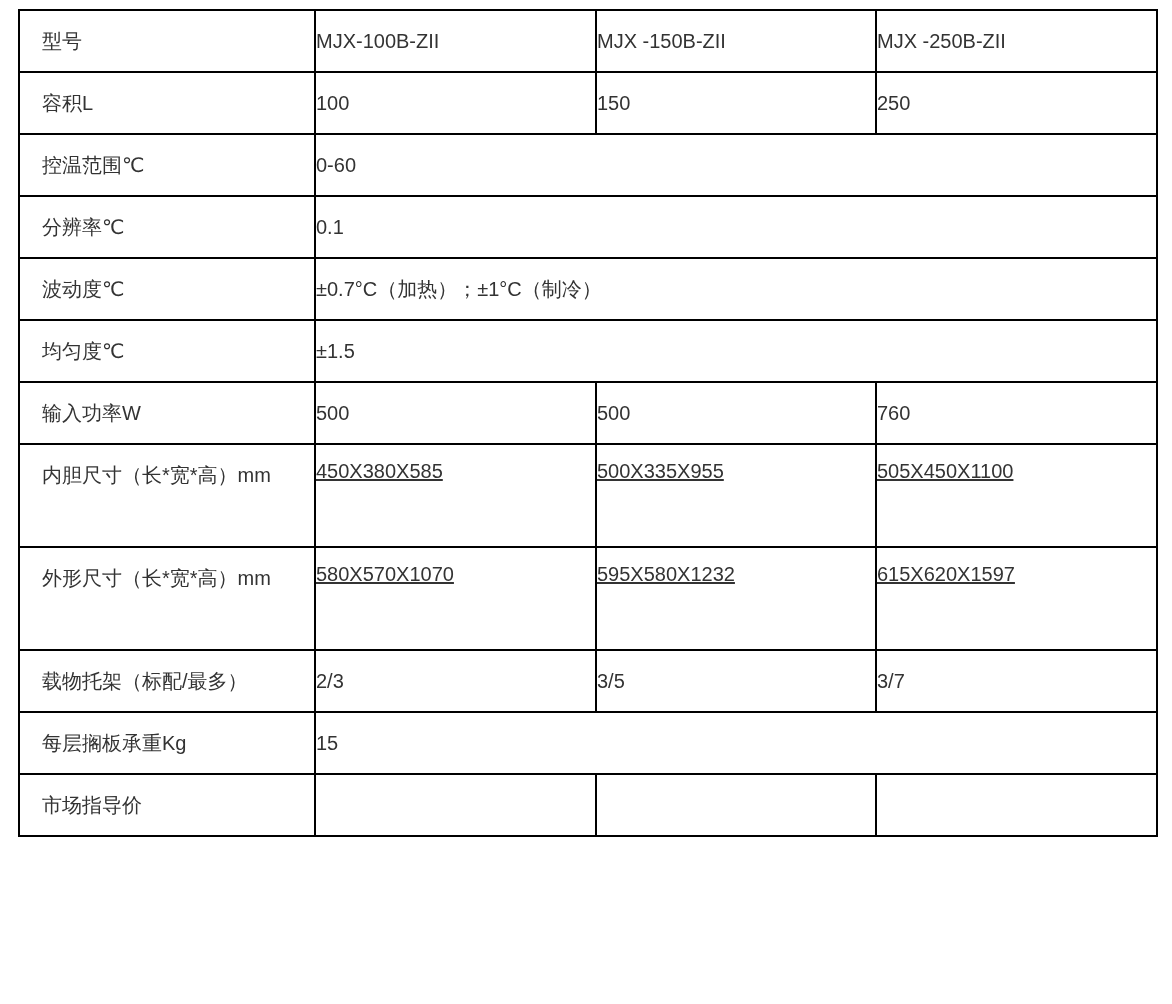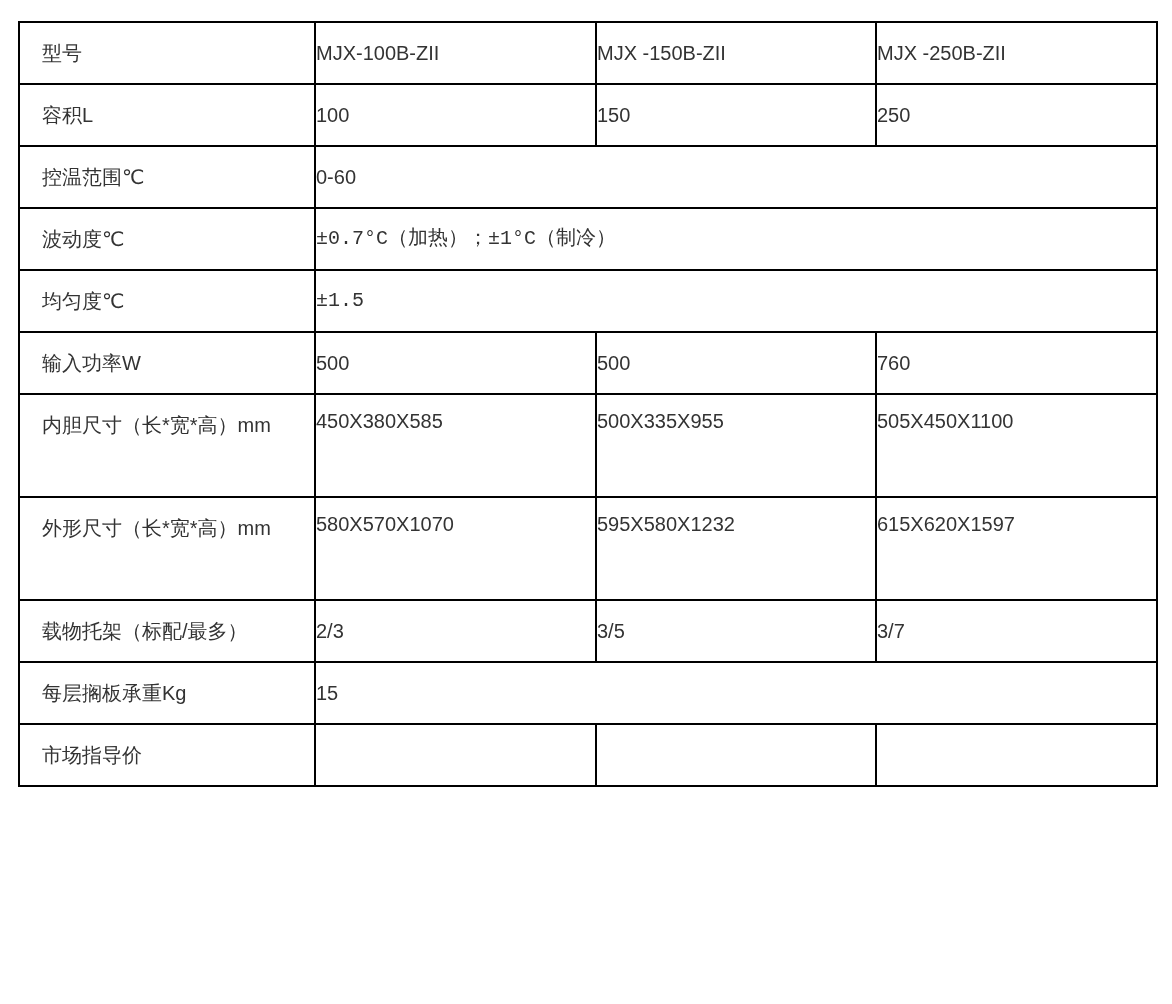--- a/index.html
+++ b/index.html
@@ -10,47 +10,47 @@
     body {
       width: 1172px;
       height: 1004px;
       position: relative;
       font-family: "Liberation Sans", "DejaVu Sans", sans-serif;
       color: #333333;
     }
     .spec-table {
       position: absolute;
       left: 18px;
-      top: 21px;
+      top: 9px;
       width: 1138px;
       border-collapse: collapse;
       table-layout: fixed;
     }
     .spec-table td {
       border: 2px solid #000000;
       font-size: 20px;
       line-height: 40px;
       padding: 0;
       vertical-align: middle;
     }
     .spec-table col.c0 { width: 296px; }
     .spec-table col.c1 { width: 281px; }
     .spec-table col.c2 { width: 280px; }
     .spec-table col.c3 { width: 281px; }
     .spec-table tr.row-normal td { height: 60px; }
     .spec-table tr.row-tall td { height: 101px; vertical-align: top; margin-top: 28px; }
     .spec-table tr.row-tall td.label { padding-top: 10px; height: 91px; }
-    .spec-table tr.row-tall td.val { padding-top: 6px; height: 95px; }
+    .spec-table tr.row-tall td.val { padding-top: 6px; height: 95px; text-decoration: underline; }
     td.label {
       text-align: left;
       padding-left: 22px !important;
     }
     td.val { text-align: left; }
     td.serif {
-      font-family: Liberation Mono, monospace;
+      font-family: Liberation Sans, sans-serif;
       font-size: 20px;
     }
   </style>
 </head>
 <body>
 
 <table class="spec-table">
   <colgroup>
     <col class="c0">
       <col class="c1">
@@ -66,20 +66,24 @@
     </tr>
     <tr class="row-normal">
       <td class="label">容积L</td>
       <td class="val">100</td>
       <td class="val">150</td>
       <td class="val">250</td>
     </tr>
     <tr class="row-normal">
       <td class="label">控温范围℃</td>
       <td class="val" colspan="3">0-60</td>
+    </tr>
+    <tr class="row-normal">
+      <td class="label">分辨率℃</td>
+      <td class="val" colspan="3">0.1</td>
     </tr>
     <tr class="row-normal">
       <td class="label">波动度℃</td>
       <td class="val serif" colspan="3">±0.7°C（加热）；±1°C（制冷）</td>
     </tr>
     <tr class="row-normal">
       <td class="label">均匀度℃</td>
       <td class="val serif" colspan="3">±1.5</td>
     </tr>
     <tr class="row-normal">

